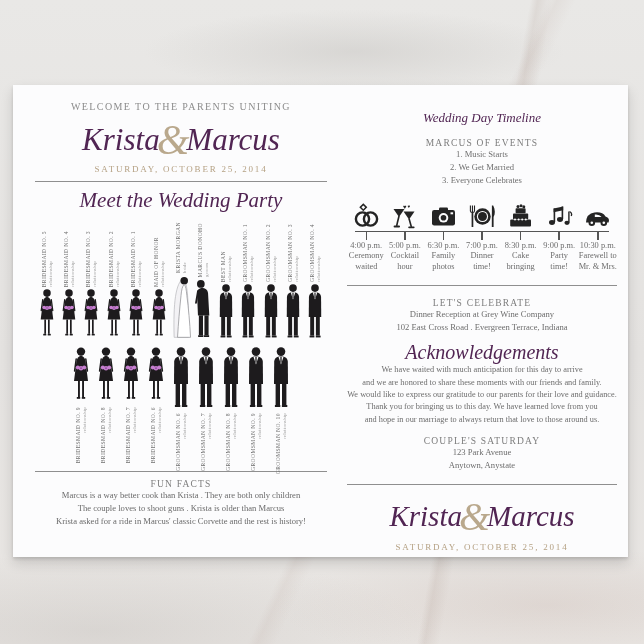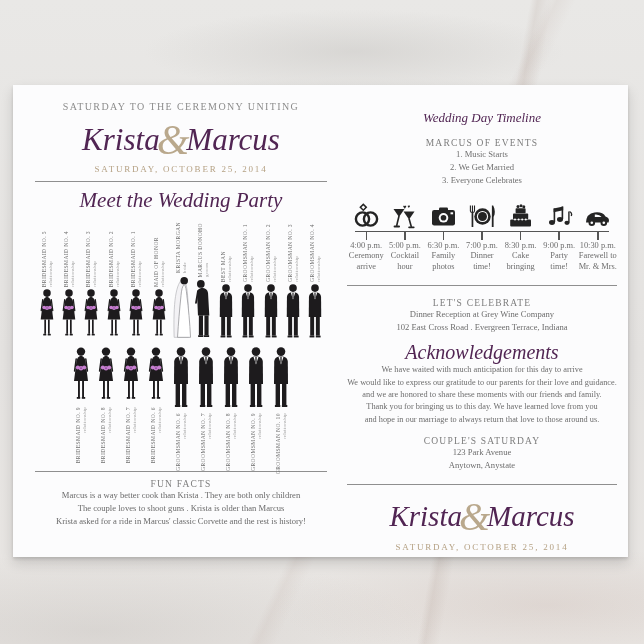--- a/index.html
+++ b/index.html
@@ -96,21 +96,21 @@
   .names-footer{margin-top:10px;font-size:29px;line-height:1.1;}
   .names-footer .amp{font-size:40px;font-style:italic;color:#b9a88c;margin:0 -3px;vertical-align:-4px;}
   .footer-date{margin-top:3px;font-size:9px;letter-spacing:1.8px;}
 </style>
 </head>
 <body>
 
 <div class="paper">
 
   <div class="page page-left center">
-    <div class="welcome">SATURDAY TO THE CEREMONY UNITING</div>
+    <div class="welcome">WELCOME TO THE PARENTS UNITING</div>
     <div class="names-big script">
       <span>Krista</span><span class="amp">&amp;</span><span>Marcus</span>
     </div>
     <div class="date-line tan">SATURDAY, OCTOBER 25, 2014</div>
     <hr class="rule rule-l">
     <div class="party-title script">Meet the Wedding Party</div>
 
     <div class="party-row party-row1">
 
         <div class="pcell woman">
@@ -738,21 +738,21 @@
             <span>
               <i></i>
             </span>
           </div>
       </div>
       <div class="t-labels">
 
           <div class="t-lcell">
             <div class="t-time">4:00 p.m.</div>
             <div class="t-cap">Ceremony
-arrive</div>
+waited</div>
           </div>
 
           <div class="t-lcell">
             <div class="t-time">5:00 p.m.</div>
             <div class="t-cap">Cocktail
 hour</div>
           </div>
 
           <div class="t-lcell">
             <div class="t-time">6:30 p.m.</div>
@@ -789,22 +789,22 @@
     <hr class="rule rule-r1">
 
     <div class="celebrate-head caps-sub">LET'S CELEBRATE</div>
     <div class="body-txt">Dinner Reception at Grey Wine Company</div>
     <div class="body-txt">102 East Cross Road . Evergreen Terrace, Indiana</div>
 
     <div class="ack-title script">Acknowledgements</div>
     <div>
 
     <div class="ack-line">We have waited with much anticipation for this day to arrive</div>
+        <div class="ack-line">and we are honored to share these moments with our friends and family.</div>
         <div class="ack-line">We would like to express our gratitude to our parents for their love and guidance.</div>
-        <div class="ack-line">and we are honored to share these moments with our friends and family.</div>
         <div class="ack-line">Thank you for bringing us to this day. We have learned love from you</div>
         <div class="ack-line">and hope in our marriage to always return that love to those around us.</div>
       </div>
 
     <div class="addr-head caps-sub">COUPLE'S SATURDAY</div>
     <div class="body-txt">123 Park Avenue</div>
     <div class="body-txt">Anytown, Anystate</div>
 
     <hr class="rule rule-r2">
 

